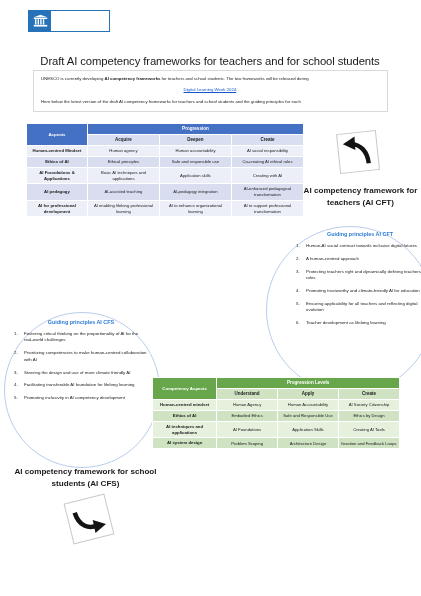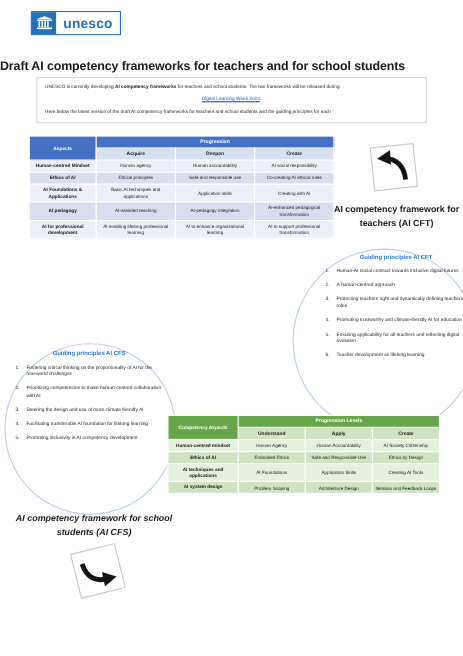--- a/index.html
+++ b/index.html
@@ -37,22 +37,23 @@
     font-weight: bold;
     font-size: 12.5px;
     letter-spacing: 0.2px;
     padding-bottom: 1px;
   }
 
   
   #page-title {
     position: absolute;
     left: 0; right: 1px; top: 55px;
+    text-align: center;
     font-size: 11.3px;
-    font-weight: bold;
+    font-weight: normal;
     color: #1a1a1a;
     letter-spacing: -0.1px;
   }
 
   
   #intro-box {
     position: absolute;
     left: 33px; top: 70px;
     width: 355px;
     border: 1px solid #d9d9d9;
@@ -155,21 +156,21 @@
   
   .fw-heading {
     position: absolute;
     text-align: center;
     font-weight: bold;
     font-size: 8.1px;
     line-height: 1.45;
     color: #1a1a1a;
   }
   #heading-cft { left: 300px; top: 185px; width: 121px; }
-  #heading-cfs { left: 8px;  top: 466px; width: 155px; font-style: italic; }
+  #heading-cfs { left: 8px;  top: 466px; width: 155px; }
 
   
   .arrow-box {
     position: absolute;
     background: #ffffff;
     border: 1px solid #c8c8c8;
   }
   #arrow-cft {
     left: 338px; top: 132px;
     width: 40px; height: 40px;
@@ -231,21 +232,20 @@
     <svg viewBox="0 0 20 18" width="15" height="14" aria-hidden="true">
       <rect x="1" y="14.2" width="18" height="2.2" fill="#ffffff"></rect>
       <rect x="2.6" y="6.6" width="1.9" height="7.2" fill="#ffffff"></rect>
       <rect x="6.1" y="6.6" width="1.9" height="7.2" fill="#ffffff"></rect>
       <rect x="9.6" y="6.6" width="1.9" height="7.2" fill="#ffffff"></rect>
       <rect x="13.1" y="6.6" width="1.9" height="7.2" fill="#ffffff"></rect>
       <rect x="1" y="4.6" width="18" height="1.7" fill="#ffffff"></rect>
       <polygon points="10,0.6 19,4.1 1,4.1" fill="#ffffff"></polygon>
     </svg>
   </div>
-  <div class="wordmark">unesco</div>
 </div>
 
 <div id="page-title">Draft AI competency frameworks for teachers and for school students</div>
 
 <div id="intro-box">
   <p>
     <span>UNESCO is currently developing </span><b>AI competency frameworks</b><span> for teachers and school students. The two frameworks will be released during</span>
   </p>
   <p class="ctr">
     <a href="#" class="link">Digital Learning Week 2024</a><span>.</span>

